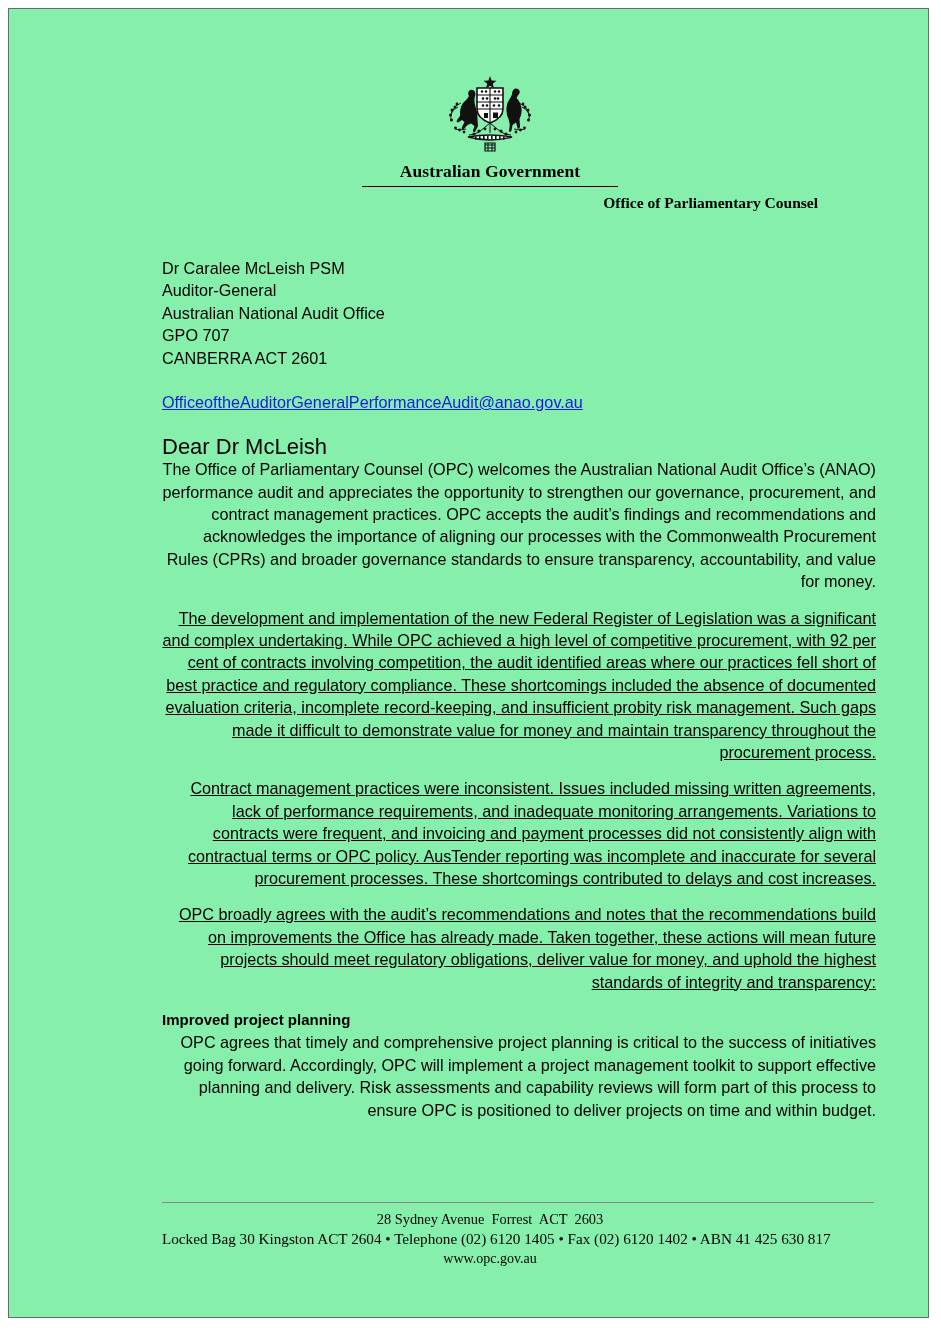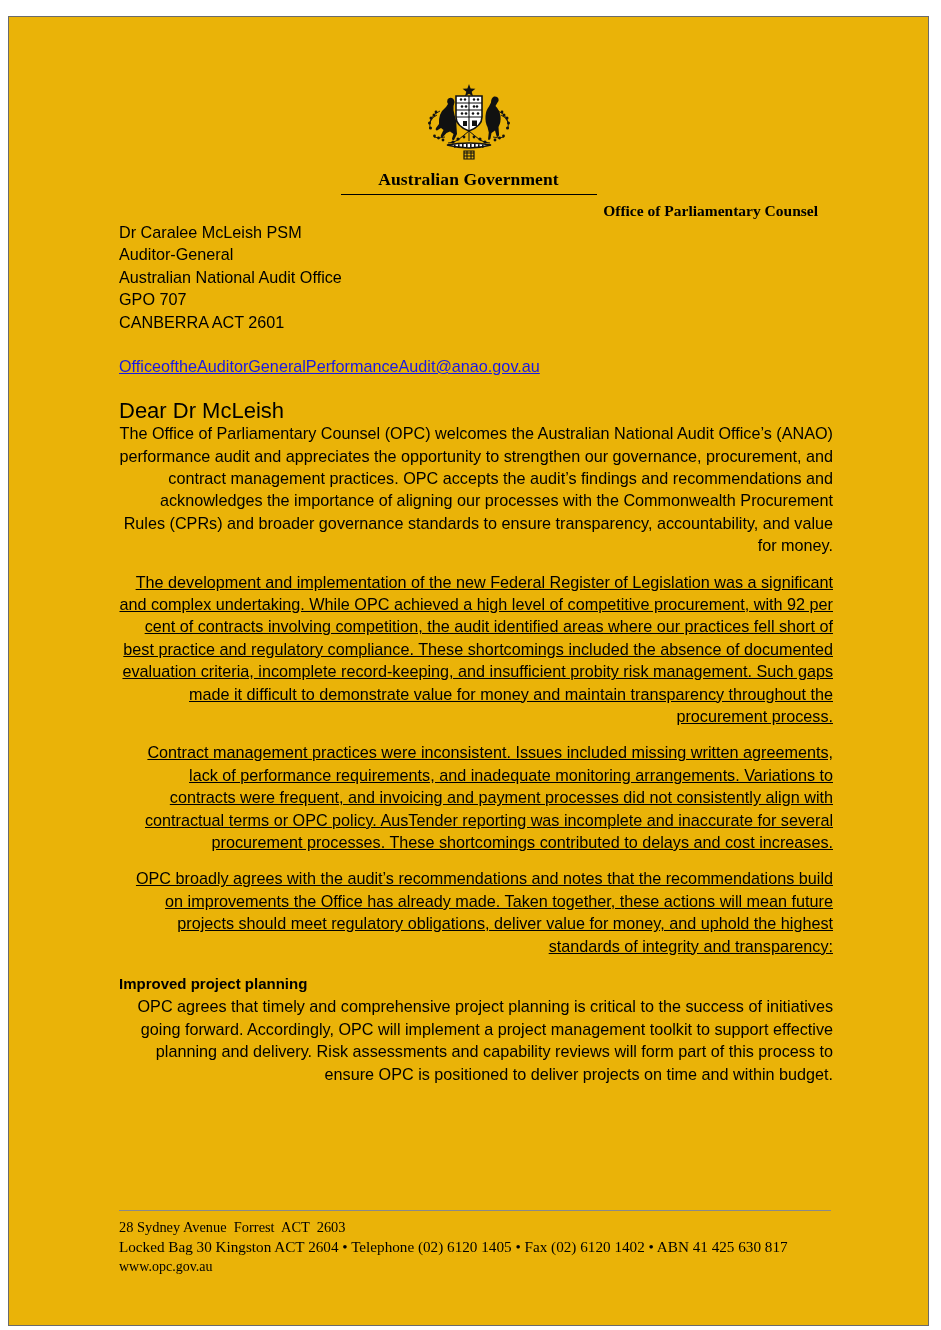--- a/index.html
+++ b/index.html
@@ -11,26 +11,27 @@
     width: 941px;
     height: 1330px;
     font-family: "Liberation Sans", sans-serif;
     color: #000000;
     overflow: hidden;
   }
 
   .page {
     position: absolute;
     left: 8px;
-    top: 16px;
+    top: 8px;
     width: 921px;
     height: 1310px;
     box-sizing: border-box;
     border: 1px solid #6b6b6b;
-    background: #eab308;
+    background: #86efac;
+    padding-left: 43px;
   }
 
   .page-inner {
     position: relative;
     width: 100%;
     height: 100%;
     box-sizing: border-box;
     padding: 0 110px 0 110px;
   }
 
@@ -63,20 +64,21 @@
     font-family: "Liberation Serif", serif;
     font-weight: bold;
     font-size: 15.5px;
     margin-top: 7px;
     line-height: 1.2;
     text-align: right;
   }
 
   
   .body-block {
+    margin-top: 44px;
     width: 714px;
   }
 
   .addr-line {
     font-size: 16.2px;
     line-height: 22.5px;
     white-space: pre;
   }
 
   .email-row {
@@ -122,20 +124,21 @@
   .para-after-head {
     margin-top: 14px;
   }
 
   
   .footer {
     position: absolute;
     left: 110px;
     right: 110px;
     bottom: 48px;
+    text-align: center;
   }
   .footer-rule {
     width: 712px;
     height: 1px;
     background: #8a8a8a;
     margin: 0 0 6px 0;
   }
   .footer-line {
     font-family: "Liberation Serif", serif;
     font-size: 14.4px;

